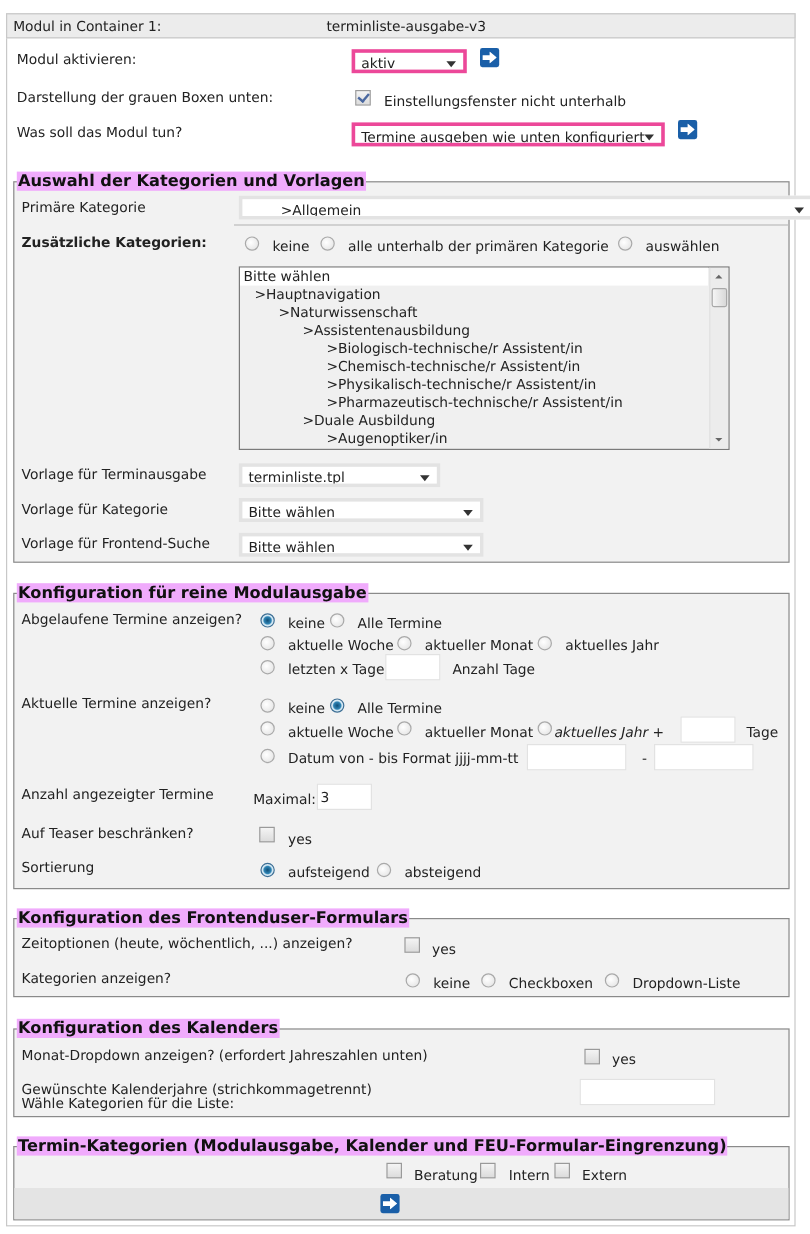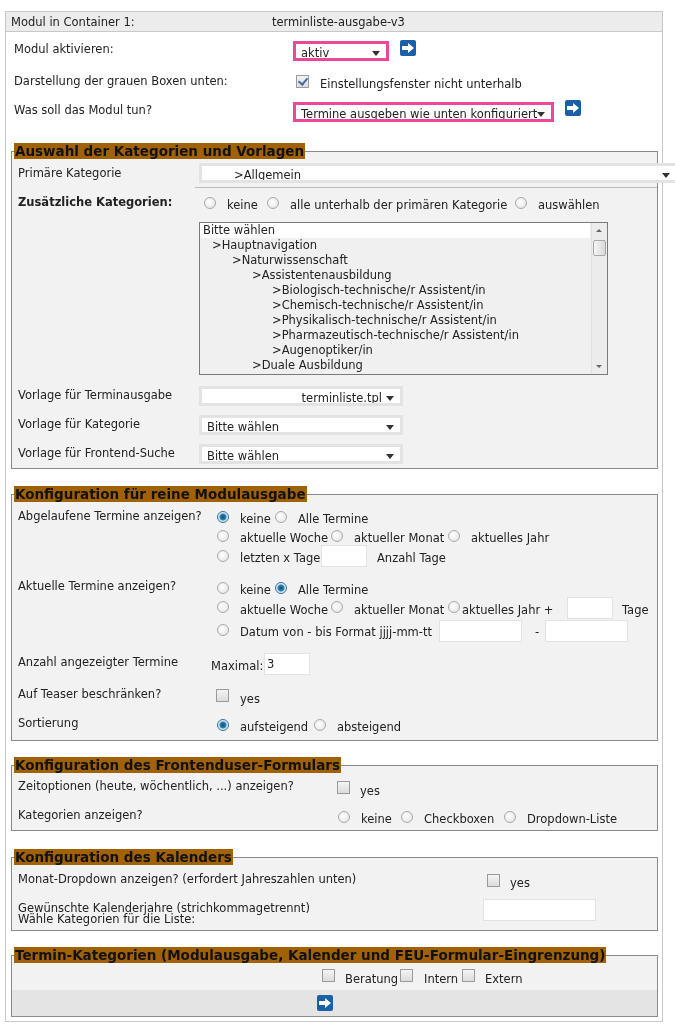--- a/index.html
+++ b/index.html
@@ -27,21 +27,21 @@
   }
   .gobtn {
     position: absolute; width: 16px; height: 16px; background: #1a5fa8; border-radius: 2px;
     display: flex; align-items: center; justify-content: center;
   }
   .fieldset {
     position: absolute; left: 11px; width: 647px; border: 1px solid #8a8a8a;
     background: #f2f2f2;
   }
   .legend {
-    position: absolute; background: #a16207; font-weight: bold; font-size: 13.5px;
+    position: absolute; background: #f0abfc; font-weight: bold; font-size: 13.5px;
     line-height: 16px; padding: 0 1px; white-space: nowrap; color: #111;
   }
   .radio {
     position: absolute; width: 12px; height: 12px; border-radius: 50%;
     border: 1px solid #a9a9a9; background: radial-gradient(circle at 40% 40%, #ffffff, #e0e0e0);
   }
   .radio.on {
     border-color: #3d6f95;
     background: radial-gradient(circle at 50% 50%, #0f4e78 0, #2f85b5 3px, #cfe6f3 4px, #eef6fb 6px);
   }
@@ -136,31 +136,31 @@
 
 <div class="listbox">
   <div class="opt sel" style="padding-left:3px;">Bitte wählen</div>
   <div class="opt" style="padding-left:12px;">&gt;Hauptnavigation</div>
   <div class="opt" style="padding-left:32px;">&gt;Naturwissenschaft</div>
   <div class="opt" style="padding-left:52px;">&gt;Assistentenausbildung</div>
   <div class="opt" style="padding-left:72px;">&gt;Biologisch-technische/r Assistent/in</div>
   <div class="opt" style="padding-left:72px;">&gt;Chemisch-technische/r Assistent/in</div>
   <div class="opt" style="padding-left:72px;">&gt;Physikalisch-technische/r Assistent/in</div>
   <div class="opt" style="padding-left:72px;">&gt;Pharmazeutisch-technische/r Assistent/in</div>
+  <div class="opt" style="padding-left:52px;">&gt;Duale Ausbildung</div>
   <div class="opt" style="padding-left:72px;">&gt;Augenoptiker/in</div>
-  <div class="opt" style="padding-left:52px;">&gt;Duale Ausbildung</div>
   <div class="scrollbar">
     <span class="up"></span>
     <span class="thumb"></span>
     <span class="down"></span>
   </div>
 </div>
 
 <span class="txt" style="left:18px;top:388px;">Vorlage für Terminausgabe</span>
-<div class="select" style="left:199px;top:386px;width:204px;border-color:#e3e3e3;text-align:right;">
+<div class="select" style="left:199px;top:386px;width:168px;border-color:#e3e3e3;">
   <span>terminliste.tpl</span>
   <span class="arrow"></span>
 </div>
 
 <span class="txt" style="left:18px;top:417px;">Vorlage für Kategorie</span>
 <div class="select" style="left:199px;top:415px;width:204px;border-color:#e3e3e3;">
   <span>Bitte wählen</span>
   <span class="arrow"></span>
 </div>
 
@@ -195,21 +195,21 @@
 <div class="radio" style="left:217px;top:582px;"></div>
 <span class="txt" style="left:240px;top:583px;">keine</span>
 <div class="radio on" style="left:275px;top:582px;"></div>
 <span class="txt" style="left:298px;top:583px;">Alle Termine</span>
 
 <div class="radio" style="left:217px;top:601px;"></div>
 <span class="txt" style="left:240px;top:603px;">aktuelle Woche</span>
 <div class="radio" style="left:331px;top:601px;"></div>
 <span class="txt" style="left:354px;top:603px;">aktueller Monat</span>
 <div class="radio" style="left:448px;top:601px;"></div>
-<span class="txt" style="left:462px;top:603px;">aktuelles Jahr +</span>
+<span class="txt" style="left:462px;top:603px;font-style:italic;">aktuelles Jahr +</span>
 <div class="input" style="left:567px;top:597px;width:46px;"></div>
 <span class="txt" style="left:622px;top:603px;">Tage</span>
 
 <div class="radio" style="left:217px;top:624px;"></div>
 <span class="txt" style="left:240px;top:625px;">Datum von - bis Format jjjj-mm-tt</span>
 <div class="input" style="left:439px;top:620px;width:83px;"></div>
 <span class="txt" style="left:535px;top:625px;">-</span>
 <div class="input" style="left:545px;top:620px;width:83px;"></div>
 
 <span class="txt" style="left:18px;top:655px;">Anzahl angezeigter Termine</span>

